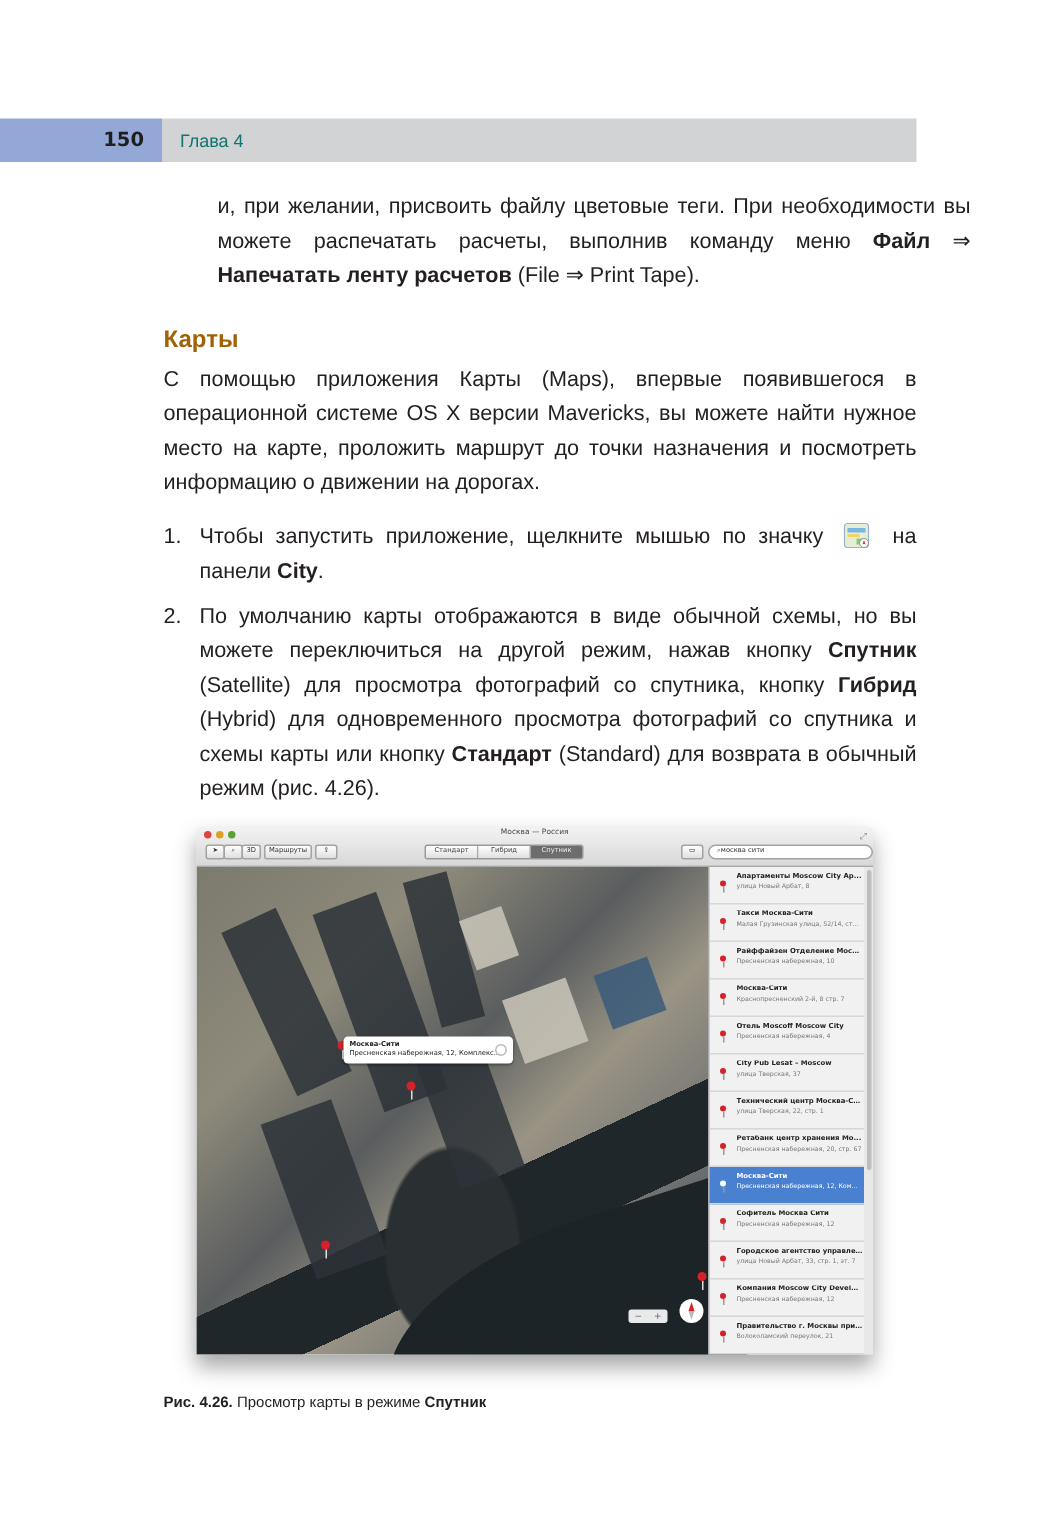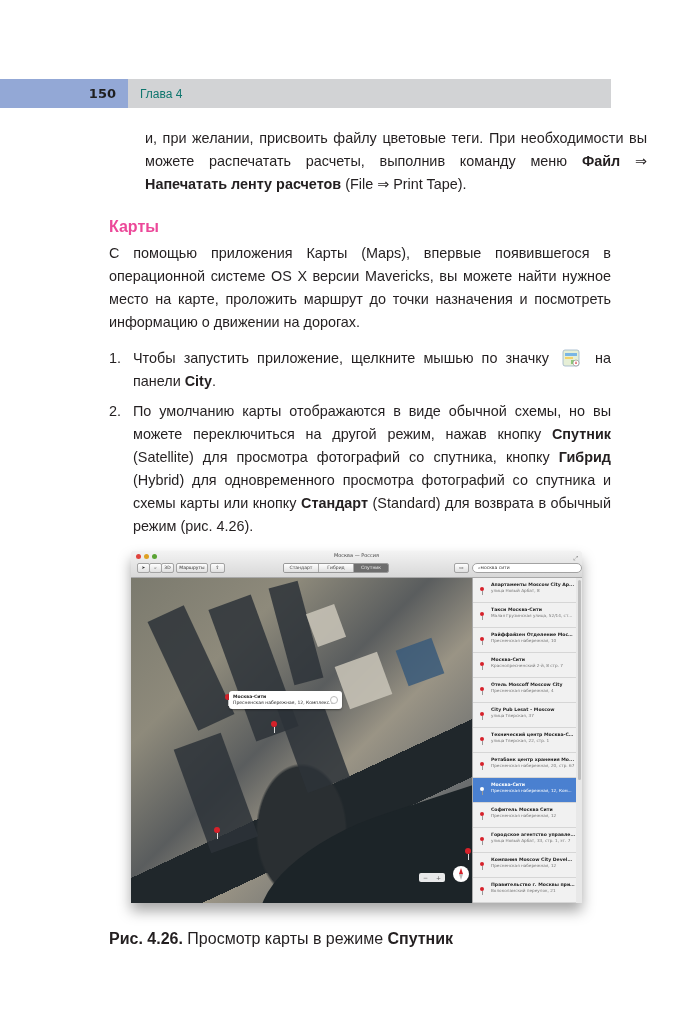--- a/index.html
+++ b/index.html
@@ -1,28 +1,28 @@
 <!DOCTYPE html>
 <html><head>
 <meta charset="utf-8">
 <style>
   html, body { margin:0; padding:0; background:#ffffff; }
   body { width:698px; height:1024px; position:relative; overflow:hidden; font-family:"DejaVu Sans", sans-serif; color:#231f20; }
 
   
   .run-header { position:absolute; left:0; top:79px; width:611px; height:29px; display:flex; }
-  .run-header .pnum-box { width:128px; background:#93a8d6; display:flex; align-items:center; justify-content:flex-end; padding-right:12px; box-sizing:border-box; }
+  .run-header .pnum-box { width:108px; background:#93a8d6; display:flex; align-items:center; justify-content:flex-end; padding-right:12px; box-sizing:border-box; }
   .run-header .pnum { font-weight:bold; font-size:13px; color:#1f1f1f; }
   .run-header .chap-box { flex:1; background:#d2d3d5; display:flex; align-items:center; padding-left:12px; }
   .run-header .chap { font-size:12px; color:#0f766e; font-family:"Liberation Sans", sans-serif; }
 
   .txt { position:absolute; left:109px; width:502px; font-size:14.4px; line-height:23px; text-align:justify; font-family:"Liberation Sans", sans-serif; }
   .txt b { font-weight:bold; }
   .p1 { top:127px;margin-left:36px; }
-  .heading { position:absolute; left:109px; top:218px; font-size:16px; font-weight:bold; color:#ec4899; font-family:"Liberation Sans", sans-serif; }
+  .heading { position:absolute; left:109px; top:218px; font-size:16px; font-weight:bold; color:#a16207; font-family:"Liberation Sans", sans-serif; }
   .p2 { top:242px; }
 
   .list { position:absolute; left:109px; width:502px; font-family:"Liberation Sans", sans-serif; font-size:14.4px; line-height:23px; }
   .li { position:relative; padding-left:24px; text-align:justify; }
   .li .num { position:absolute; left:0; top:0; }
   .li1 { top:347px; }
   .li2 { top:400px; }
   .dock-icon { display:inline-block; width:22px; height:22px; vertical-align:middle; margin:0 4px; position:relative; }
 
   
@@ -59,21 +59,21 @@
   .result .rpin { position:absolute; left:7px; top:9px; width:4px; height:4px; background:#d6212a; border-radius:50%; }
   .result .rpin::after { content:""; position:absolute; left:1.5px; top:4px; width:1px; height:4px; background:#999; }
   .result .rname { font-size:4.6px; font-weight:bold; color:#222; white-space:nowrap; overflow:hidden; text-overflow:ellipsis; line-height:6px; }
   .result .raddr { font-size:4.2px; color:#777; white-space:nowrap; overflow:hidden; text-overflow:ellipsis; line-height:6px; }
   .result.selected { background:#4a80d0; }
   .result.selected .rname, .result.selected .raddr { color:#fff; }
   .result.selected .rpin { background:#fff; }
   .scrollbar { position:absolute; right:1px; top:2px; width:3px; height:200px; background:#bdbdbd; border-radius:2px; }
   .win-right { position:absolute; right:0; top:27px; width:6px; height:325px; background:#e8e8e8; }
 
-  .caption { position:absolute; left:109px; top:930px; font-size:16px; font-family:"Liberation Sans", sans-serif; color:#231f20; }
+  .caption { position:absolute; left:109px; top:930px; font-size:10px; font-family:"Liberation Sans", sans-serif; color:#231f20; }
   .caption b { font-weight:bold; }
 </style>
 </head>
 <body>
 
 <div class="run-header">
   <div class="pnum-box">
     <span class="pnum">150</span>
   </div>
   <div class="chap-box">

